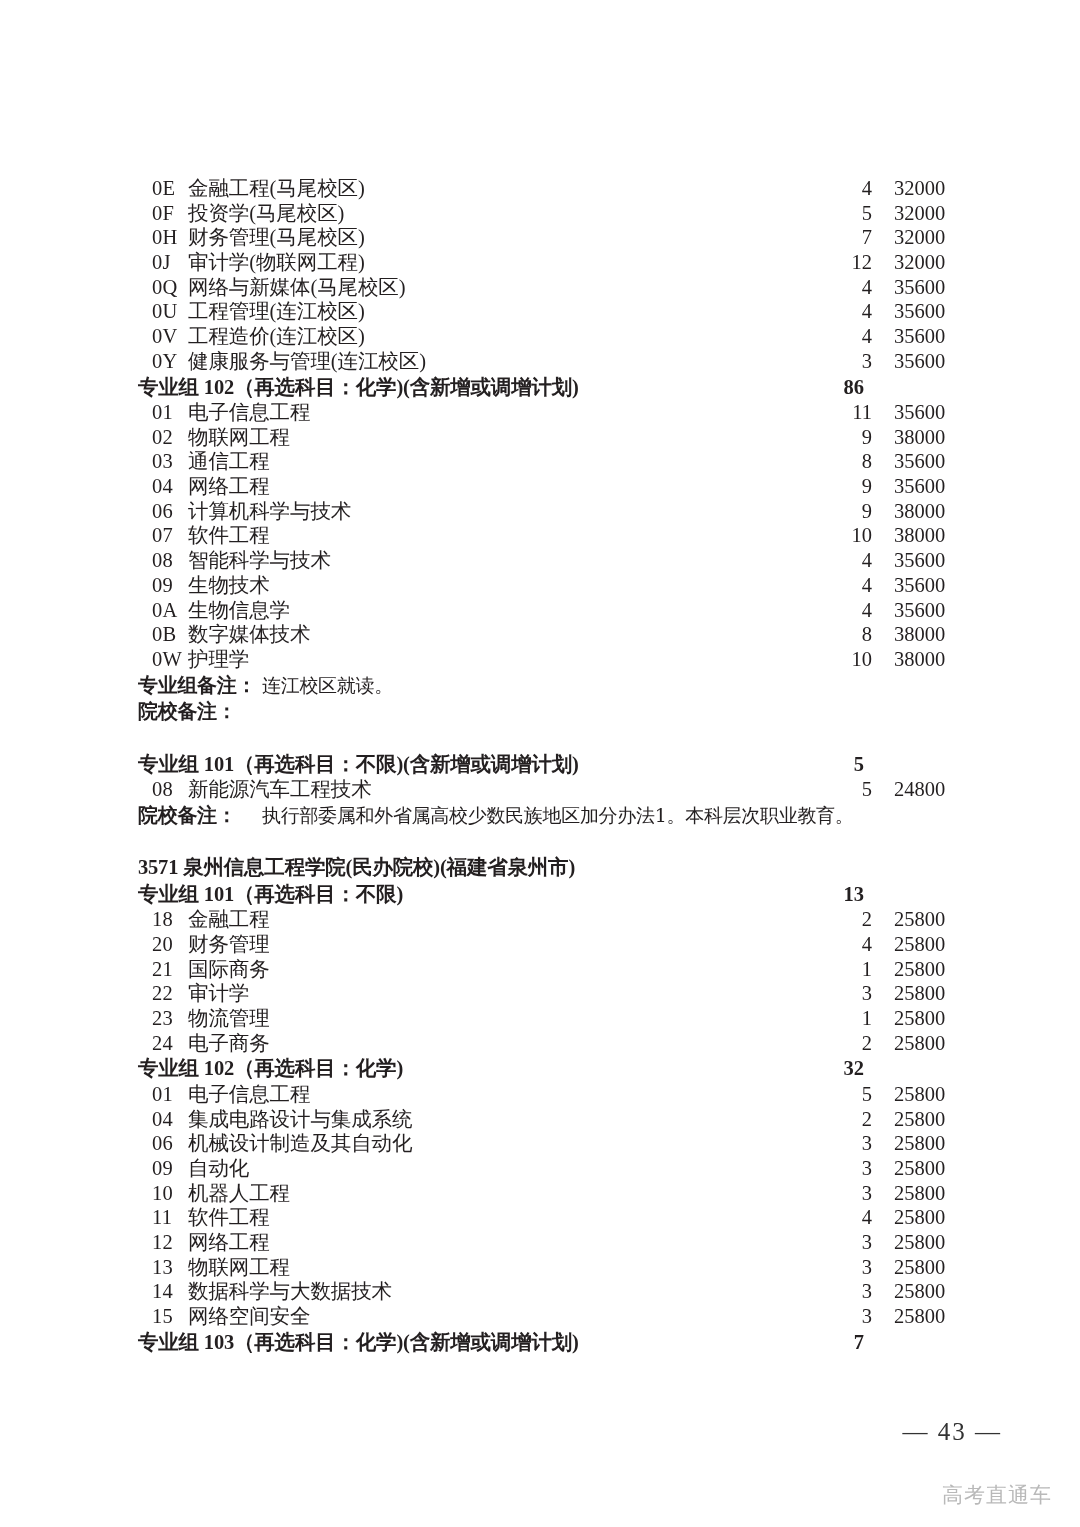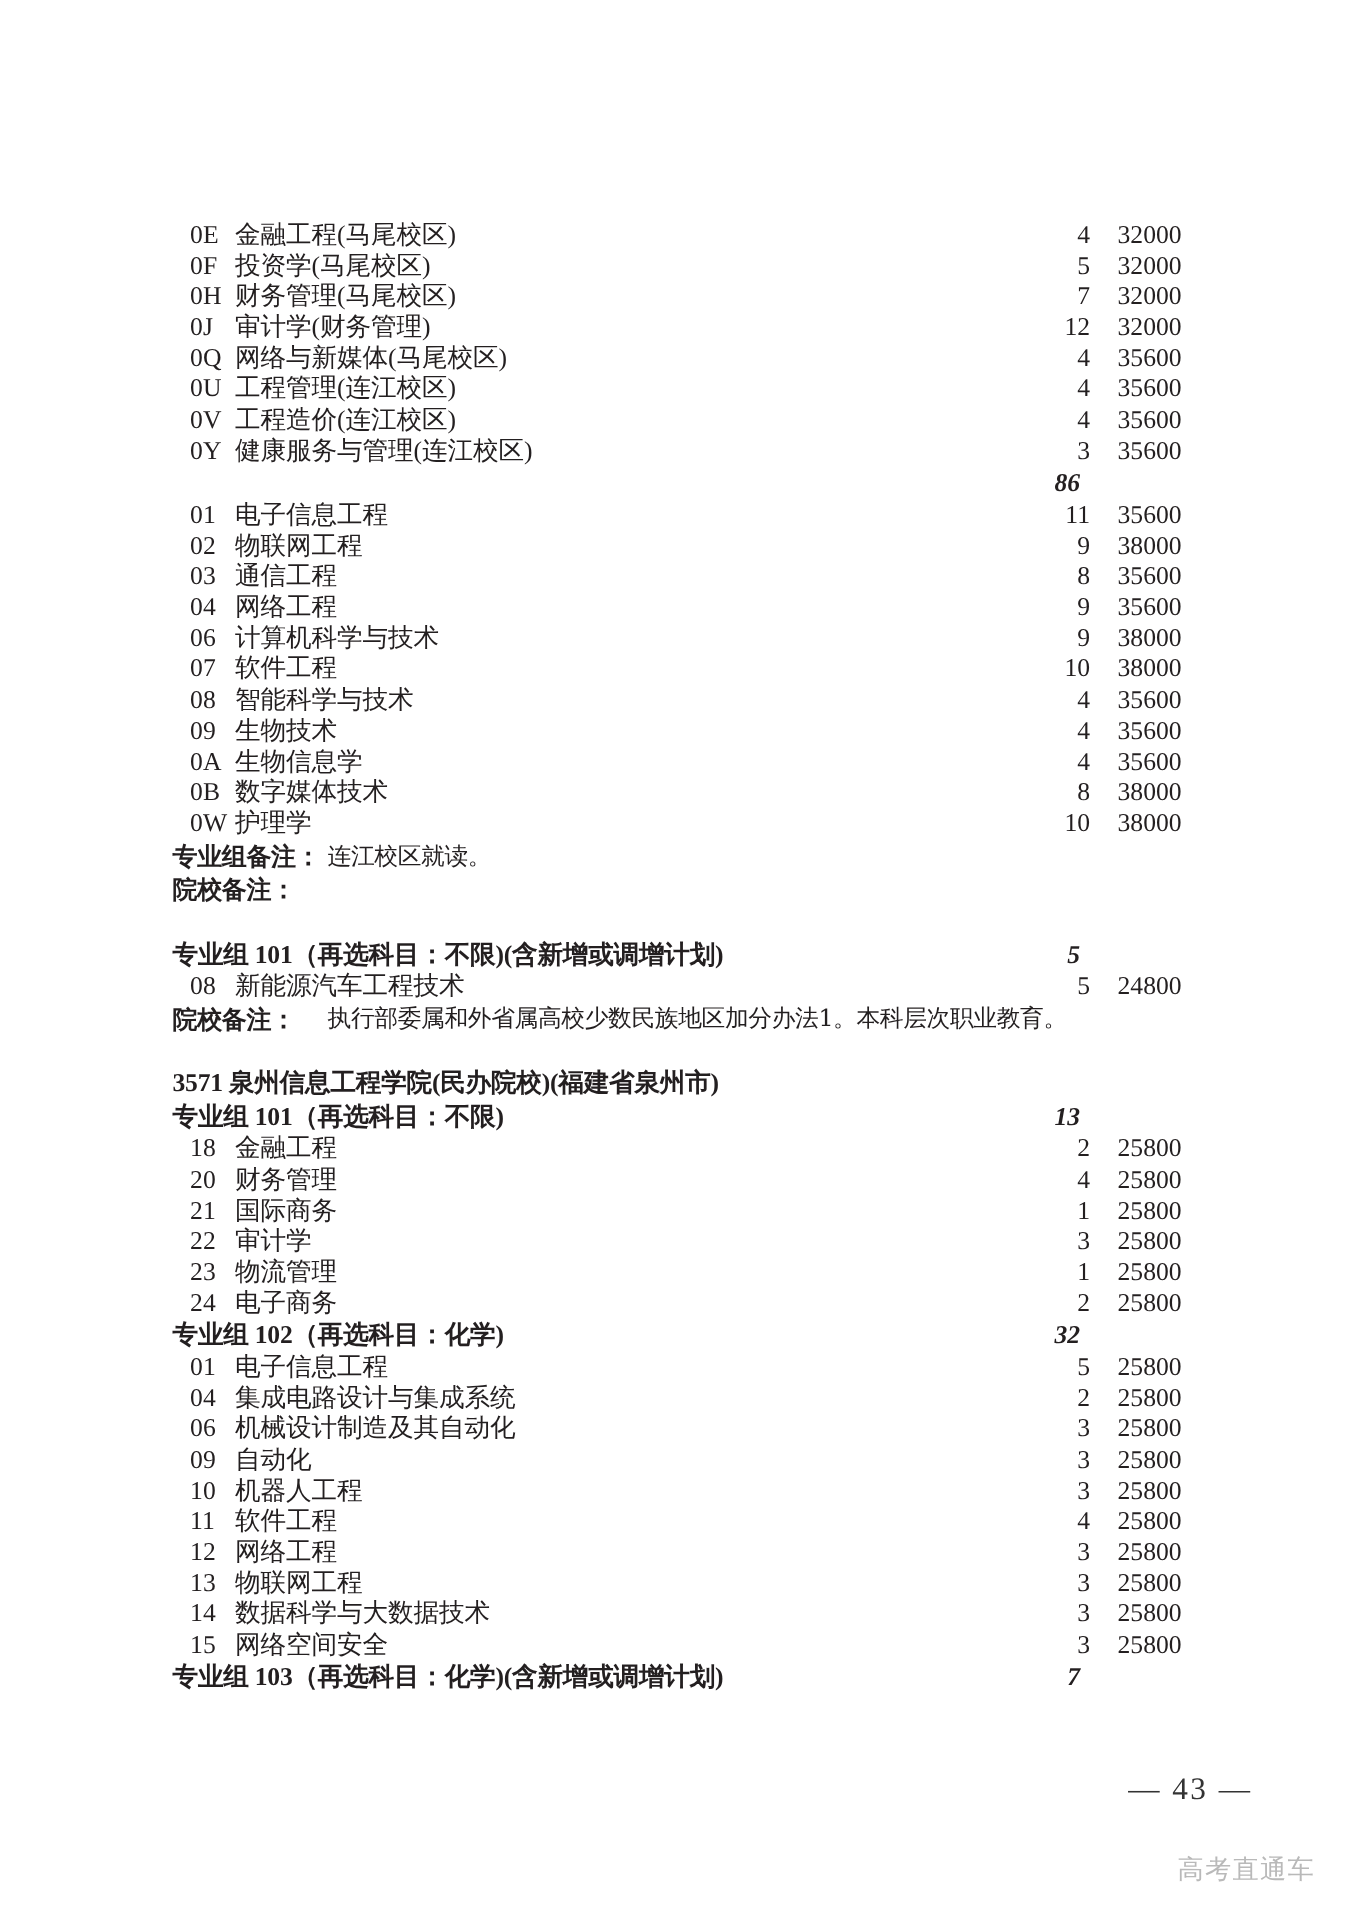--- a/index.html
+++ b/index.html
@@ -73,21 +73,20 @@
   .grouprow .gname {
     position: absolute;
     left: 0px;
     letter-spacing: -0.2px;
   }
   .grouprow .gcount {
     position: absolute;
     left: 652px;
     width: 74px;
     text-align: right;
-    font-style: italic;
   }
 
   
   .schoolrow {
     position: relative;
     height: 26.5px;
     line-height: 26.5px;
     white-space: nowrap;
     font-size: 20.5px;
     font-weight: bold;
@@ -164,21 +163,21 @@
         <span class="fee">32000</span>
       </div>
       <div class="row">
         <span class="code">0H</span>
         <span class="name">财务管理(马尾校区)</span>
         <span class="count">7</span>
         <span class="fee">32000</span>
       </div>
       <div class="row">
         <span class="code">0J</span>
-        <span class="name">审计学(财务管理)</span>
+        <span class="name">审计学(物联网工程)</span>
         <span class="count">12</span>
         <span class="fee">32000</span>
       </div>
       <div class="row">
         <span class="code">0Q</span>
         <span class="name">网络与新媒体(马尾校区)</span>
         <span class="count">4</span>
         <span class="fee">35600</span>
       </div>
       <div class="row">
@@ -193,20 +192,21 @@
         <span class="count">4</span>
         <span class="fee">35600</span>
       </div>
       <div class="row">
         <span class="code">0Y</span>
         <span class="name">健康服务与管理(连江校区)</span>
         <span class="count">3</span>
         <span class="fee">35600</span>
       </div>
       <div class="grouprow">
+        <span class="gname">专业组 102（再选科目：化学)(含新增或调增计划)</span>
         <span class="gcount">86</span>
       </div>
       <div class="row">
         <span class="code">01</span>
         <span class="name">电子信息工程</span>
         <span class="count">11</span>
         <span class="fee">35600</span>
       </div>
       <div class="row">
         <span class="code">02</span>

